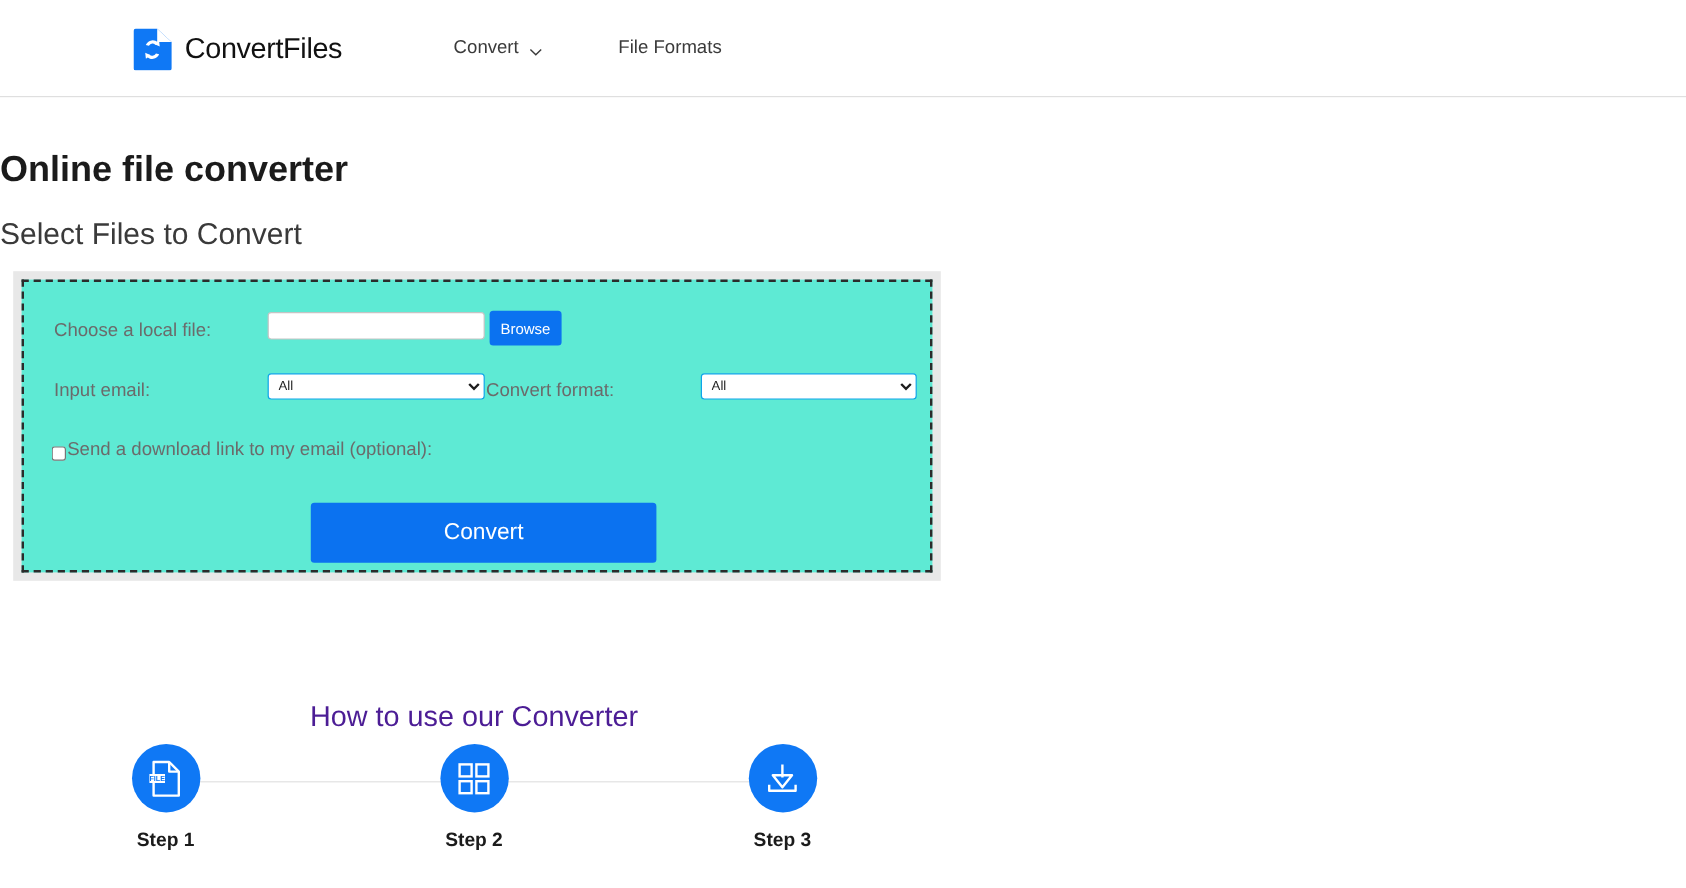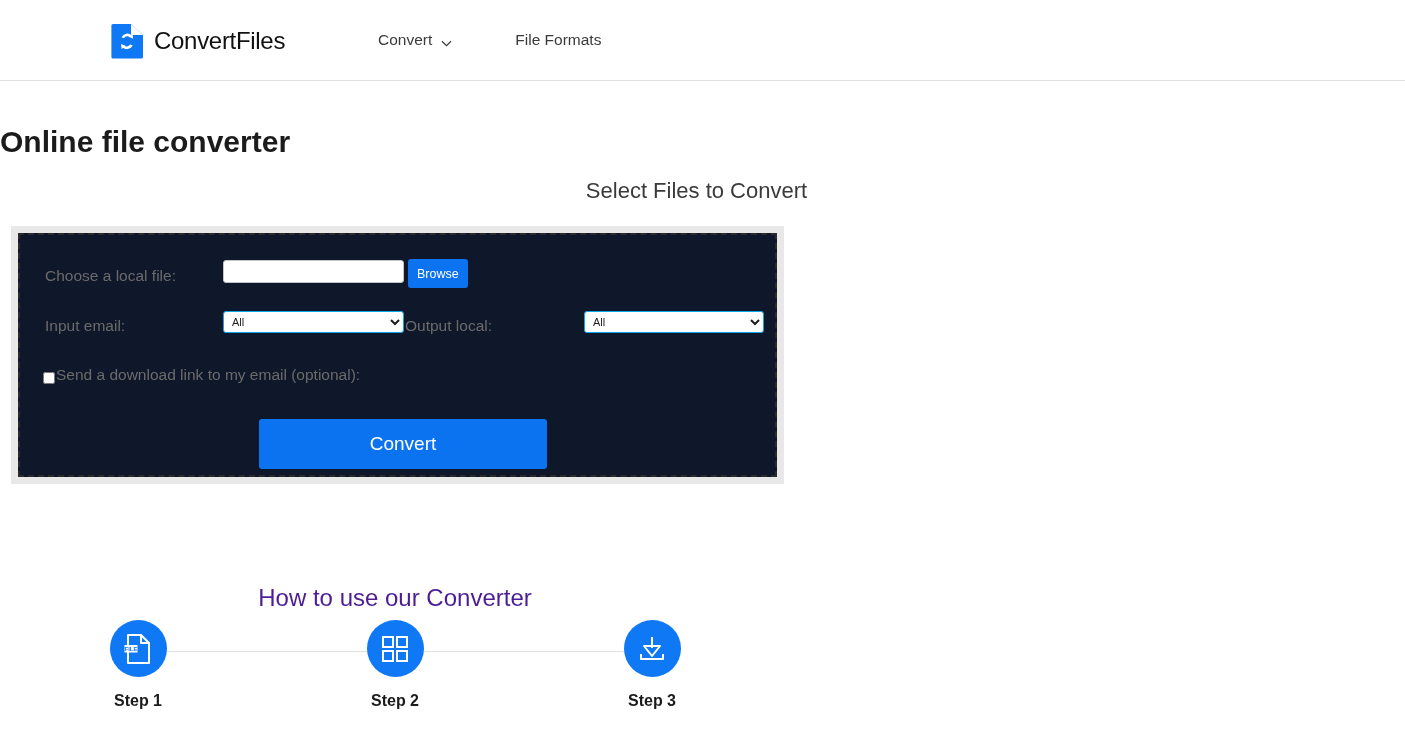--- a/index.html
+++ b/index.html
@@ -35,33 +35,33 @@
   .nav-gap { width: 63px; }
   .chev { width: 11px; height: 7px; display: block; margin-top: 2px; }
 
   
   .page-title {
     position: absolute; left: 0; top: 105px; width: 1393px;
     font-size: 30px; font-weight: bold; color: #1b1b1b;
   }
   .page-subtitle {
     position: absolute; left: 0; top: 160px; width: 1393px;
-    text-align: center; font-size: 22px; color: #3a3a3a; font-weight: normal;
+    font-size: 25px; color: #3a3a3a; font-weight: normal;
   }
 
   
   .converter-outer {
     position: absolute; left: 11px; top: 226px;
     width: 773px; height: 258px;
     background: #e8e8e8;
     padding: 7px;
   }
   .converter-inner {
     width: 100%; height: 100%;
-    background: #0f172a;
+    background: #5eead4;
     border: 2px dashed #2b2b2b;
     position: relative;
   }
   .row-label {
     position: absolute; font-size: 15.5px; color: #6b6b6b;
     white-space: nowrap;
   }
   .lbl-file   { left: 25px; top: 32px; }
   .lbl-input  { left: 25px; top: 82px; }
   .lbl-output { left: 385px; top: 82px; }
@@ -194,21 +194,21 @@
 
     <label class="row-label lbl-file">Choose a local file:</label>
     <input class="file-input" type="text" placeholder="" style="">
     <button class="browse-btn">Browse</button>
 
     <label class="row-label lbl-input">Input email:</label>
     <select class="fmt-select sel-input">
       <option>All</option>
     </select>
 
-    <label class="row-label lbl-output">Output local:</label>
+    <label class="row-label lbl-output">Convert format:</label>
     <select class="fmt-select sel-output">
       <option>All</option>
     </select>
 
     <div class="email-row">
       <input class="email-check" type="checkbox" style="">
       <span class="email-label">Send a download link to my email (optional):</span>
     </div>
 
     <button class="convert-btn">Convert</button>

